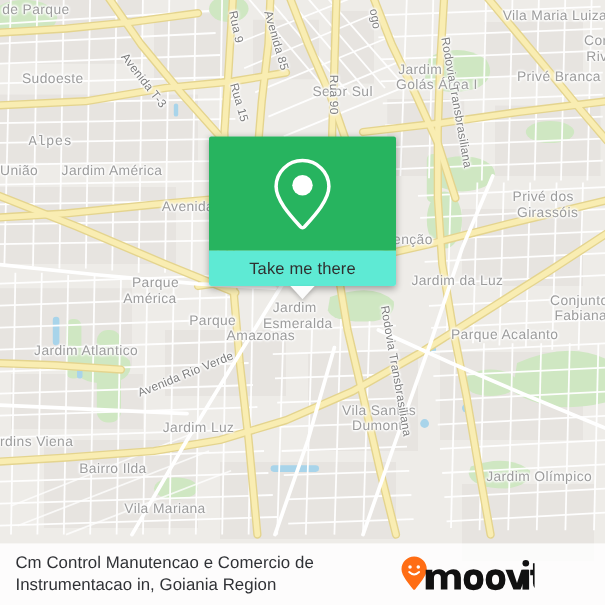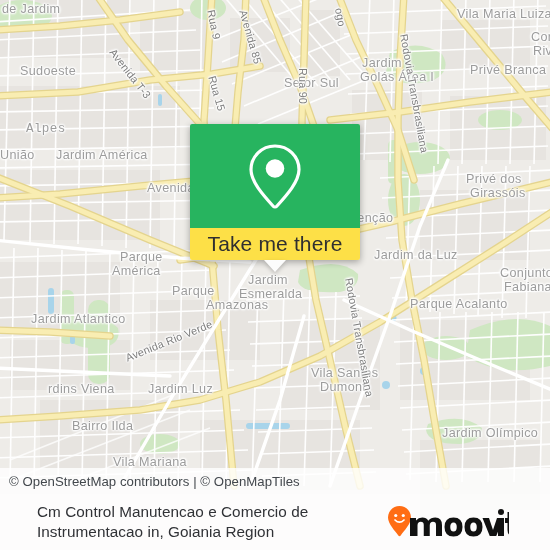--- a/index.html
+++ b/index.html
@@ -38,24 +38,24 @@
     z-index:40;
   }
   #card-green {
     height:104px;
     background:#27b45f;
     border-radius:2px 2px 0 0;
     display:flex; align-items:center; justify-content:center;
   }
   #card-pin { display:block; }
   #card-cta {
-    height:32px; background:#fde047;
+    height:32px; background:#5eead4;
     border-radius:0 0 2px 2px;
     display:flex; align-items:center; justify-content:center;
-    color:#303030; font-size:21px; letter-spacing:.15px;
+    color:#303030; font-size:15px; letter-spacing:.15px;
   }
   #card-tail {
     position:absolute; left:50%; top:136px;
     width:0; height:0; margin-left:-11px;
     border-left:11px solid transparent;
     border-right:11px solid transparent;
     border-top:12px solid #fcfcfc;
     filter:drop-shadow(0 2px 2px rgba(0,0,0,.22));
   }
 
@@ -67,21 +67,21 @@
     padding-left:9px;
     color:#43484d; font-size:13.2px; letter-spacing:.05px;
     z-index:30;
   }
 
   
   #footer {
     position:absolute; left:0; top:494px; width:550px; height:56px;
     background:rgba(255,255,255,.84);
     z-index:30;
-    display:flex; align-items:center; justify-content:center;
+    display:flex; align-items:center; justify-content:flex-start;
     padding:0 14px 0 14px;
   }
   #footer-title {
     color:#303236; font-size:15.3px; line-height:1.34;
     max-width:350px; letter-spacing:.05px;
   }
   #moovit-logo { display:flex; align-items:center; margin-right:4px; }
 </style>
 </head>
 <body>
@@ -329,21 +329,21 @@
           <path d="M120 486 L170 400 L220 318 L262 250"></path>
           <path d="M330 486 L360 400 L392 310 L420 226 L448 160"></path>
           <path d="M250 486 L280 400 L304 316"></path>
           <path d="M552 390 L480 360 L410 330 L344 300"></path>
           <path d="M-6 368 L80 372 L170 376"></path>
         </g>
       </g>
     </svg>
 
     <div id="area-labels">
-        <div class="lbl big" style="left: 2px; top: 2px;">de Jardim</div>
+        <div class="lbl big" style="left: 2px; top: 2px;">de Parque</div>
         <div class="lbl big" style="left: 20px; top: 64px;">Sudoeste</div>
         <div class="lbl big" style="left: 26px; top: 122px; font-family: Liberation Mono, monospace;">Alpes</div>
         <div class="lbl big" style="left: 0px; top: 148px;">União</div>
         <div class="lbl big" style="left: 56px; top: 148px;">Jardim América</div>
         <div class="lbl big" style="left: 284px; top: 32px; margin-top: 44px;">Setor Sul</div>
         <div class="lbl big" style="left: 457px; top: 7px;">Vila Maria Luiza</div>
         <div class="lbl big" style="left: 531px; top: 30px;">Cor</div>
         <div class="lbl big" style="left: 533px; top: 44px;">Riv</div>
         <div class="lbl big" style="left: 470px; top: 63px;">Privé Branca</div>
         <div class="lbl big" style="left: 362px; top: 56px;">Jardim</div>
@@ -355,21 +355,21 @@
         <div class="lbl big" style="left: 500px; top: 266px;">Conjunto</div>
         <div class="lbl big" style="left: 504px; top: 280px;">Fabiana</div>
         <div class="lbl big" style="left: 410px; top: 297px;">Parque Acalanto</div>
         <div class="lbl big" style="left: 120px; top: 250px;">Parque</div>
         <div class="lbl big" style="left: 112px; top: 264px;">América</div>
         <div class="lbl big" style="left: 172px; top: 284px;">Parque</div>
         <div class="lbl big" style="left: 162px; top: 298px; margin-left: 44px;">Amazonas</div>
         <div class="lbl big" style="left: 31px; top: 312px;">Jardim Atlantico</div>
         <div class="lbl big" style="left: 248px; top: 273px;">Jardim</div>
         <div class="lbl big" style="left: 239px; top: 287px;">Esmeralda</div>
-        <div class="lbl big" style="left: 0px; top: 382px; margin-left: 48px;">rdins Viena</div>
+        <div class="lbl big" style="left: 0px; top: 394px;">rdins Viena</div>
         <div class="lbl big" style="left: 148px; top: 382px;">Jardim Luz</div>
         <div class="lbl big" style="left: 35px; top: 419px; margin-left: 37px;">Bairro Ilda</div>
         <div class="lbl big" style="left: 81px; top: 455px; margin-left: 32px;">Vila Mariana</div>
         <div class="lbl big" style="left: 311px; top: 366px;">Vila Santos</div>
         <div class="lbl big" style="left: 320px; top: 380px;">Dumont</div>
         <div class="lbl big" style="left: 442px; top: 404px; margin-top: 22px;">Jardim Olímpico</div>
         <div class="lbl big" style="left: 147px; top: 181px;">Avenida</div>
       </div>
 
     <div id="road-labels">
@@ -391,23 +391,20 @@
         <path d="M29 6 C15.7 6 5 16.6 5 29.6 C5 42 18 56 27.2 66.2 a2.4 2.4 0 0 0 3.6 0 C40 56 53 42 53 29.6 C53 16.6 42.3 6 29 6 Z" fill="none" stroke="#ffffff" stroke-width="3.2"></path>
         <circle cx="29" cy="28.5" r="9.3" fill="#ffffff"></circle>
       </svg>
     </div>
     <div id="card-cta">
       <span>Take me there</span>
     </div>
     <div id="card-tail"></div>
   </div>
 
-  <div id="attribution">
-    <span>© OpenStreetMap contributors | © OpenMapTiles</span>
-  </div>
 
   <div id="footer">
     <div id="footer-title">Cm Control Manutencao e Comercio de Instrumentacao in, Goiania Region</div>
     <div id="moovit-logo">
       <svg width="122" height="34" viewBox="0 0 244 68">
 
         <path d="M25 2 C12.3 2 2 12.3 2 25 C2 37 16 52 22.6 60.8 a3 3 0 0 0 4.8 0 C34 52 48 37 48 25 C48 12.3 37.7 2 25 2 Z" fill="#ff6d14"></path>
         <circle cx="17.5" cy="21" r="3.2" fill="#ffffff"></circle>
         <circle cx="32.5" cy="21" r="3.2" fill="#ffffff"></circle>
         <path d="M16 30 q9 9 18 0" fill="none" stroke="#ffffff" stroke-width="3.4" stroke-linecap="round"></path>

